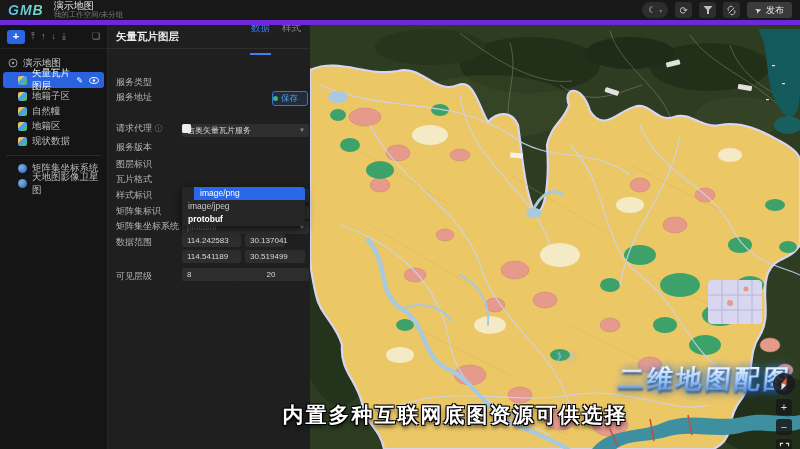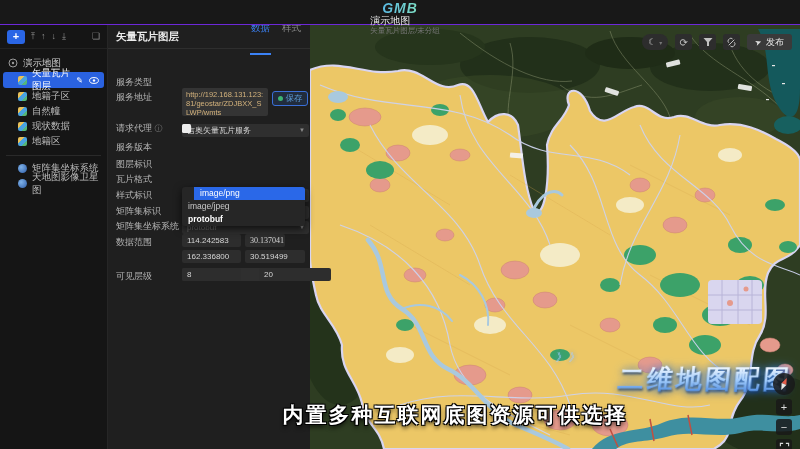--- a/index.html
+++ b/index.html
@@ -2,21 +2,21 @@
 <html><head>
 <meta charset="utf-8">
 <style>
   * { margin:0; padding:0; box-sizing:border-box; }
   html,body { width:800px; height:449px; overflow:hidden; background:#101010;
     font-family:"Liberation Sans", sans-serif; }
   #stage { position:relative; width:800px; height:449px; background:#141414; overflow:hidden; }
 
   
   #topbar { position:absolute; left:0; top:0; width:800px; height:25px; background:#181818;
-    border-bottom:1px solid #6d28d9; display:flex; align-items:center; padding:0 8px; z-index:40;flex-direction:column; }
+    border-bottom:5px solid #6d28d9; display:flex; align-items:center; padding:0 8px; z-index:40; }
   .logo { font-size:14px; font-weight:900; font-style:italic; letter-spacing:1px;
     background:linear-gradient(100deg,#58b9e6,#7fdec2); -webkit-background-clip:text;
     background-clip:text; color:transparent; }
   .titleblock { margin-left:10px; line-height:1.05; }
   .title-main { font-size:10px; color:#e8e8e8; }
   .title-sub { font-size:7.5px; color:#777; }
   .tb-right { margin-left:auto; display:flex; align-items:center; gap:7px; }
   .pillbtn { height:16px; background:#2d2d2d; border-radius:8px; display:flex; align-items:center;
     padding:0 6px; gap:3px; color:#c8c8c8; font-size:9px; }
   .sqbtn { width:17px; height:16px; background:#2d2d2d; border-radius:3px; display:flex;
@@ -62,21 +62,21 @@
     white-space:nowrap; overflow:hidden;margin-top:48px; }
   .fsel .caret { position:absolute; right:4px; top:0; font-size:6px; color:#8a8a8a; }
   .fsel.disabled { color:#6f6f6f; }
   .finput { position:absolute; height:13px; background:#2d2d2d; border-radius:2px; color:#d6d6d6;
     font-size:8px; line-height:13px; padding:0 5px; }
   .urlbox { position:absolute; left:74px; top:39px; width:86px; height:28px; background:#343434;
     border-radius:2px; color:#d3b27c; font-size:7.5px; line-height:9px; padding:2px 4px;
     word-break:break-all; }
   .savebtn { position:absolute; left:164px; top:42px; width:36px; height:15px;
     border:1px solid #3a6fd8; background:rgba(42,90,168,.22); border-radius:3px; color:#5b9bd5;
-    font-size:8.5px; display:flex; align-items:center; justify-content:center; gap:3px; }
+    font-size:8.5px; display:flex; align-items:center; justify-content:flex-start; gap:3px; }
   .gdot { width:5px; height:5px; border-radius:50%; background:#3cb371; }
   .checkbox { position:absolute; left:74px; width:9px; height:9px; background:#ededed;
     border-radius:1.5px; }
   .info { color:#777; font-size:8px; }
   .dropdown { position:absolute; left:74px; top:138px; width:123px; background:#262626;
     border-radius:3px; box-shadow:0 3px 9px rgba(0,0,0,.7); z-index:5; overflow:hidden; }
   .opt { height:13px; line-height:13px; font-size:8.5px; color:#c8c8c8; padding:0 6px; }
   .opt.sel { background:#2a68e8; color:#fff;margin-left:12px; }
   .opt.bold { color:#fff; font-weight:bold; }
 
@@ -108,21 +108,21 @@
 </style>
 </head>
 <body>
 
 <div id="stage">
 
   <div id="topbar">
     <div class="logo">GMB</div>
     <div class="titleblock">
       <div class="title-main">演示地图</div>
-      <div class="title-sub">矢量瓦片图层/未分组</div>
+      <div class="title-sub">我的工作空间/未分组</div>
     </div>
     <div class="tb-right">
       <div class="pillbtn">
         <span>☾</span>
         <span style="font-size:6px;color:#777;">▾</span>
       </div>
       <div class="sqbtn">
           <span>⟳</span>
         </div>
       <div class="sqbtn">
@@ -174,25 +174,25 @@
     <div class="sb-item">
       <span class="thumb"></span>
       <span>地籍子区</span>
     </div>
     <div class="sb-item">
       <span class="thumb"></span>
       <span>自然幢</span>
     </div>
     <div class="sb-item">
       <span class="thumb"></span>
+      <span>地籍区</span>
+    </div>
+    <div class="sb-item">
+      <span class="thumb"></span>
       <span>现状数据</span>
-    </div>
-    <div class="sb-item">
-      <span class="thumb"></span>
-      <span>地籍区</span>
     </div>
     <div class="divider"></div>
     <div class="sb-item">
       <span class="globe"></span>
       <span>矩阵集坐标系统</span>
     </div>
     <div class="sb-item">
       <span class="globe"></span>
       <span>天地图影像卫星图</span>
     </div>
@@ -207,21 +207,20 @@
       </span>
     </div>
     <div style="position:relative; height:calc(100% - 24px);">
 
       <span class="flabel" style="top:27px;">服务类型</span>
       <div class="fsel" style="top:27px;">
         <span>吉奥矢量瓦片服务</span><span class="caret">▼</span>
       </div>
 
       <span class="flabel" style="top:42px;">服务地址</span>
-      <div class="urlbox">http://192.168.131.123:81/geostar/ZDJBXX_SLWP/wmts</div>
       <div class="savebtn">
         <span class="gdot"></span>
         <span>保存</span>
       </div>
 
       <span class="flabel" style="top:73px;">
         <span>请求代理</span> <span class="info">ⓘ</span>
       </span>
       <div class="checkbox" style="top:75px;"></div>
 
@@ -246,27 +245,27 @@
       <div class="fsel disabled" style="top:171px;"></div>
 
       <div class="dropdown">
         <div class="opt sel">image/png</div>
         <div class="opt">image/jpeg</div>
         <div class="opt bold">protobuf</div>
       </div>
 
       <span class="flabel" style="top:187px;">数据范围</span>
       <div class="finput" style="left:74px; top:185px; width:59px;">114.242583</div>
-      <div class="finput" style="left:137px; top:185px; width:40px;font-family:Liberation Serif, serif;">30.137041</div>
-      <div class="finput" style="left:74px; top:201px; width:59px;">162.336800</div>
+      <div class="finput" style="left:137px; top:185px; width:40px;">30.137041</div>
+      <div class="finput" style="left:74px; top:201px; width:59px;">114.541189</div>
       <div class="finput" style="left:137px; top:201px; width:60px;">30.519499</div>
 
       <span class="flabel" style="top:221px;">可见层级</span>
       <div class="finput" style="left:74px; top:219px; width:59px;">8</div>
-      <div class="finput" style="left:151px; top:219px; width:72px;">20</div>
+      <div class="finput" style="left:127px; top:219px; width:72px;text-align:center;">20</div>
     </div>
   </div>
 
   <div id="map">
     <svg width="490" height="424" viewBox="0 0 490 424" preserveAspectRatio="none">
 
       <rect width="490" height="424" fill="#2e3d22"></rect>
       <ellipse cx="220" cy="40" rx="70" ry="28" fill="#22301a"></ellipse>
       <ellipse cx="120" cy="22" rx="55" ry="18" fill="#26351c"></ellipse>
       <ellipse cx="400" cy="42" rx="60" ry="24" fill="#22301a"></ellipse>

